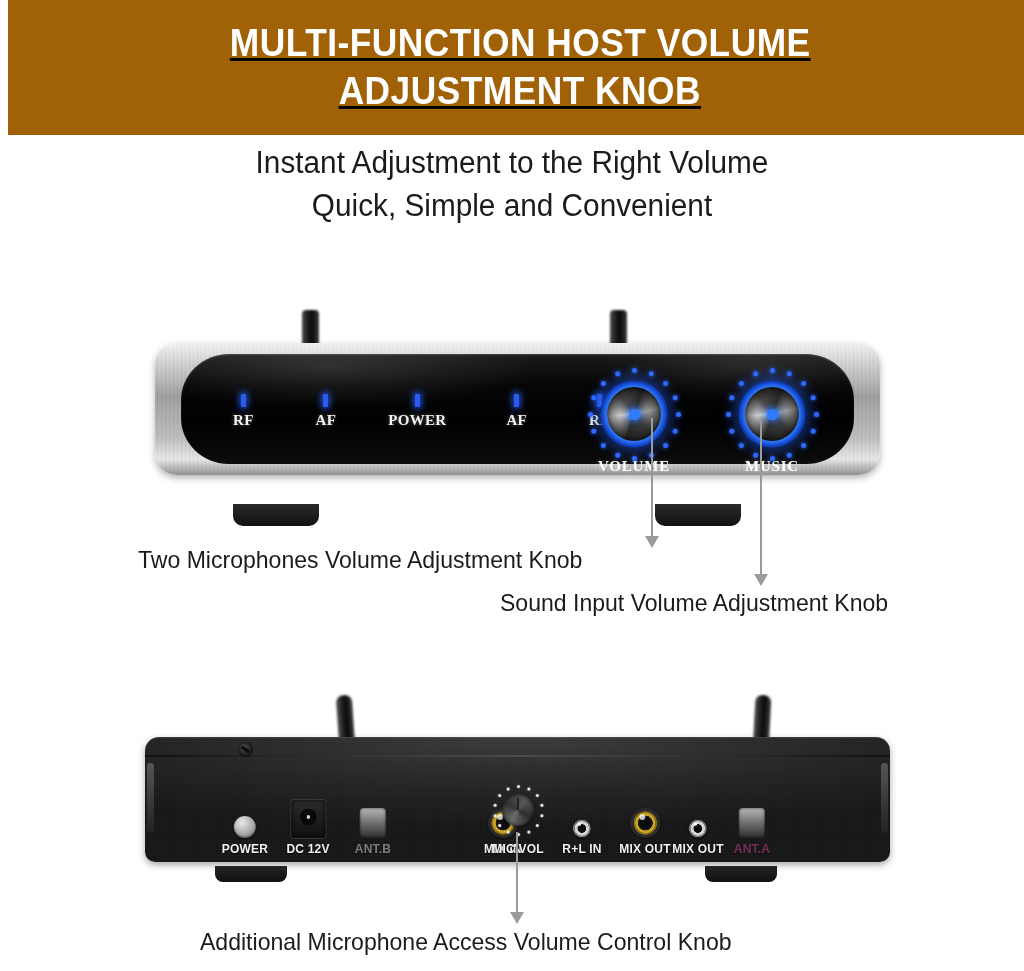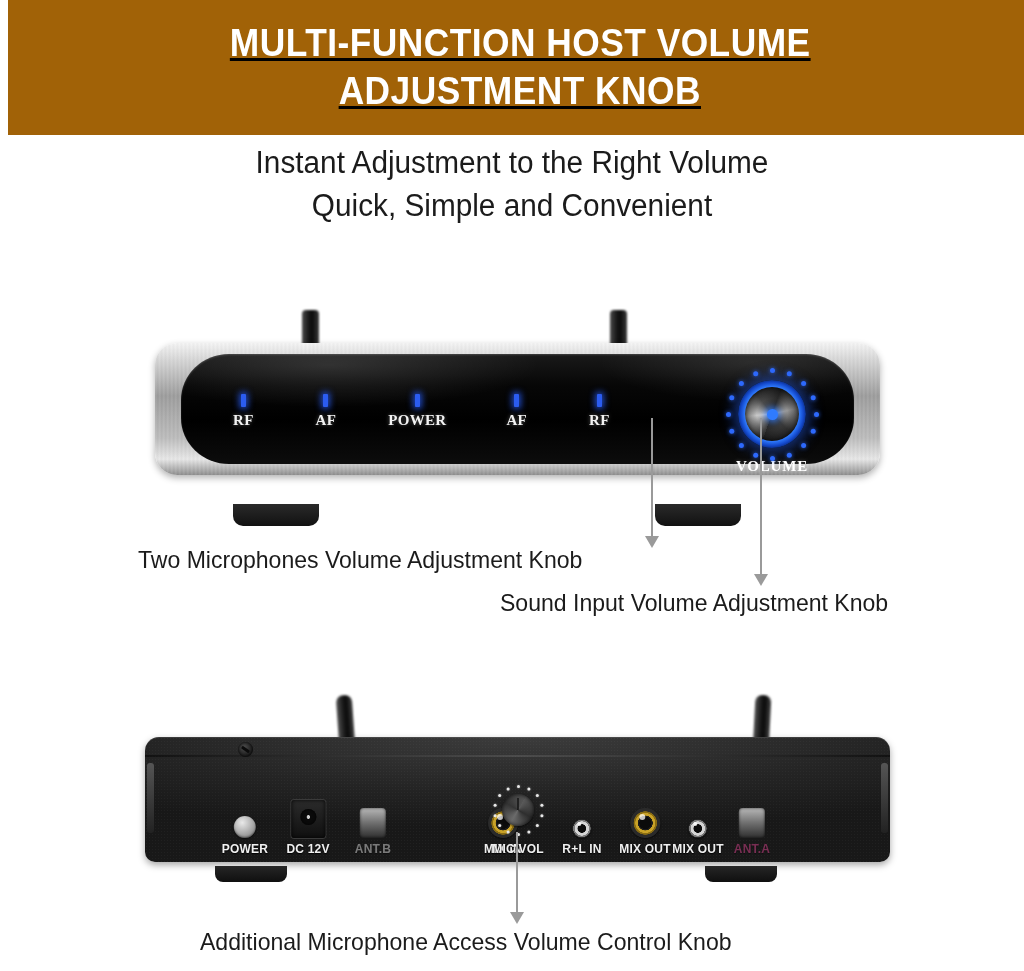--- a/index.html
+++ b/index.html
@@ -362,20 +362,43 @@
               <i style="transform: translate(-40.7px, 16.8px);"></i>
               <i style="transform: translate(-44px, 0px);"></i>
               <i style="transform: translate(-40.7px, -16.8px);"></i>
               <i style="transform: translate(-31.1px, -31.1px);"></i>
               <i style="transform: translate(-16.8px, -40.7px);"></i>
               <div class="knob-ring"></div>
               <div class="knob-center"></div>
             </div>
             <div class="knob-label">VOLUME</div>
           </div>
+          <div class="knob-unit">
+            <div class="knob-dots">
+              <i style="transform: translate(0px, -44px);"></i>
+              <i style="transform: translate(16.8px, -40.7px);"></i>
+              <i style="transform: translate(31.1px, -31.1px);"></i>
+              <i style="transform: translate(40.7px, -16.8px);"></i>
+              <i style="transform: translate(44px, 0px);"></i>
+              <i style="transform: translate(40.7px, 16.8px);"></i>
+              <i style="transform: translate(31.1px, 31.1px);"></i>
+              <i style="transform: translate(16.8px, 40.7px);"></i>
+              <i style="transform: translate(0px, 44px);"></i>
+              <i style="transform: translate(-16.8px, 40.7px);"></i>
+              <i style="transform: translate(-31.1px, 31.1px);"></i>
+              <i style="transform: translate(-40.7px, 16.8px);"></i>
+              <i style="transform: translate(-44px, 0px);"></i>
+              <i style="transform: translate(-40.7px, -16.8px);"></i>
+              <i style="transform: translate(-31.1px, -31.1px);"></i>
+              <i style="transform: translate(-16.8px, -40.7px);"></i>
+              <div class="knob-ring"></div>
+              <div class="knob-center"></div>
+            </div>
+            <div class="knob-label">MUSIC</div>
+          </div>
         </div>
 
     </div>
   </div>
   <div class="front-foot l"></div>
   <div class="front-foot r"></div>
 </div>
 
 <div class="callout-line" style="left:651px; top:418px; height:120px;"></div>
 <div class="callout-arrow" style="left:652px; top:536px;"></div>

